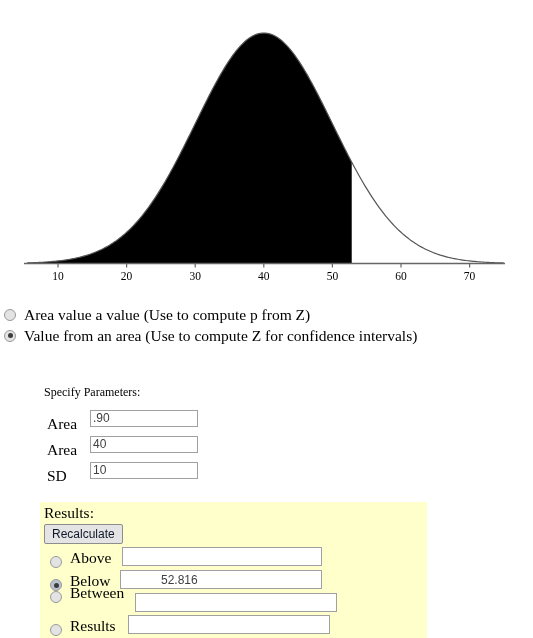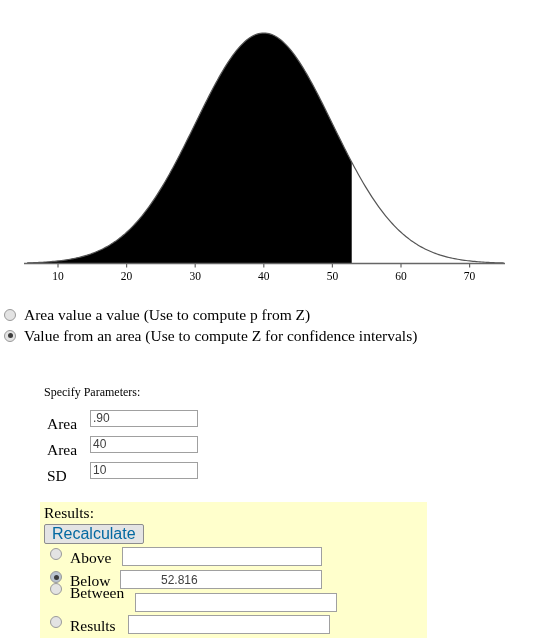--- a/index.html
+++ b/index.html
@@ -133,29 +133,29 @@
   #recalc-btn {
     position: absolute;
     left: 4px;
     top: 22px;
     height: 20px;
     padding: 0 7px;
     background: #e4e4e4;
     border: 1px solid #8d8d8d;
     border-radius: 2px;
     font-family: "Liberation Sans", "DejaVu Sans", sans-serif;
-    font-size: 16px;
+    font-size: 12px;
     line-height: 18px;
-    color: #0369a1;
+    color: #0f172a;
     cursor: default;
   }
   .res-row {
     position: absolute;
     display: flex;
-    align-items: flex-start;
+    align-items: flex-end;
     height: 20px;
   }
   .res-label {
     font-size: 15.5px;
     line-height: 20px;
     margin-left: 8px;
     white-space: nowrap;
   }
   .res-field {
     position: absolute;

